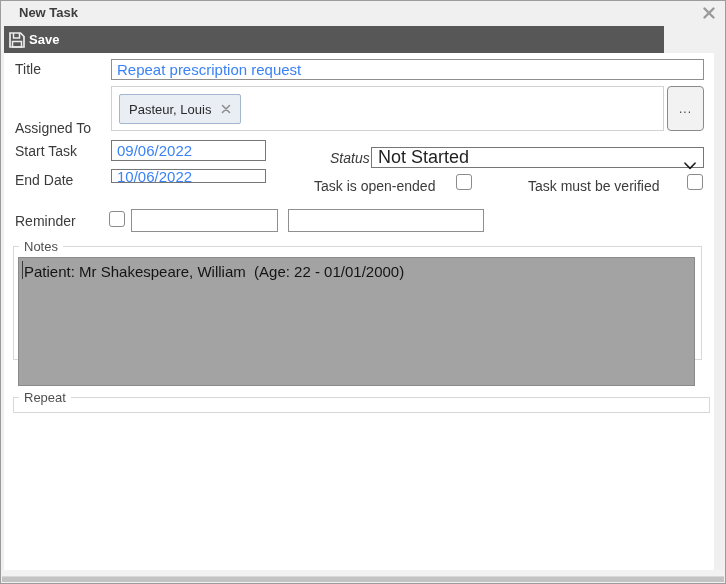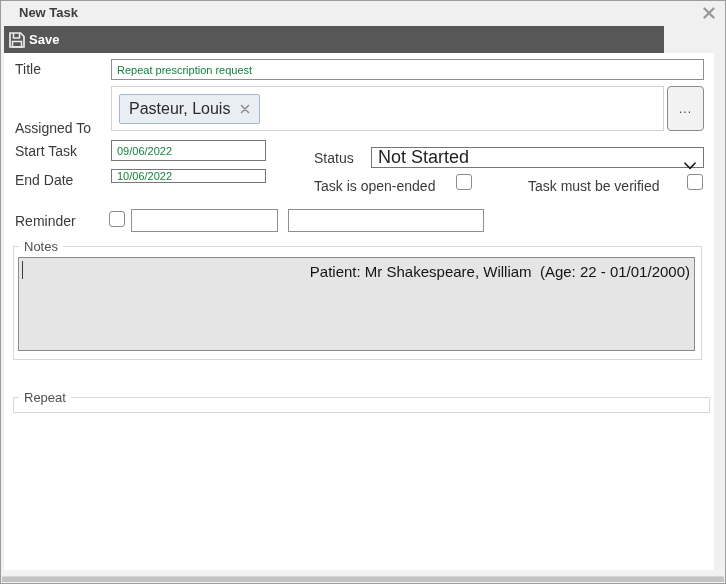--- a/index.html
+++ b/index.html
@@ -33,34 +33,34 @@
   .save-btn svg { margin-right:2px; }
 
   
   .content {
     position:absolute; left:3px; top:52px; width:710px; height:518px;
     background:#ffffff;
   }
   .lbl { position:absolute; font-size:14px; color:#3b3b3b; white-space:nowrap; }
 
   input.txt {
-    position:absolute; font-family:inherit; font-size:11px; color:#15803d;
+    position:absolute; font-family:inherit; font-size:15px; color:#3b82f6;
     border:1px solid #8f8f8f; background:#fff; padding:1px 5px; outline:none;
   }
   input.txt-dark { border:1px solid #767676; }
 
   
   .assigned-field {
     position:absolute; left:107px; top:33px; width:553px; height:45px;
     border:1px solid #d2d2d2; background:#fff;
   }
   .chip {
     position:absolute; left:7px; top:7px; height:30px;
     background:#e9eef5; border:1px solid #a3b8cf; border-radius:2px;
-    display:flex; align-items:center; padding:0 9px; font-size:16px; color:#2a2a2a;
+    display:flex; align-items:center; padding:0 9px; font-size:13px; color:#2a2a2a;
   }
   .chip-x { margin-left:10px; display:flex; align-items:center; cursor:pointer; }
   .browse-btn {
     position:absolute; left:663px; top:33px; width:37px; height:45px;
     border:1px solid #8a8a8a; border-radius:4px; background:#f2f2f2;
     font-size:12px; color:#444; display:flex; align-items:center; justify-content:center;
     letter-spacing:1px; cursor:pointer;
   }
 
   
@@ -78,22 +78,22 @@
 
   
   fieldset {
     position:absolute; border:1px solid #d8d8d8; background:#fff;
   }
   legend {
     font-size:13px; color:#4f4f4f; padding:0 5px; margin-left:5px; white-space:nowrap;
   }
   .notes-fs { left:9px; top:186px; width:689px; height:121px; }
   .notes-box {
-    position:absolute; left:4px; top:3px; width:677px; height:94px;
-    border:1px solid #8a8a8a; background:#e5e5e5; overflow:hidden;text-align:right;
+    position:absolute; left:4px; top:3px; width:677px; height:129px;
+    border:1px solid #8a8a8a; background:#a3a3a3; overflow:hidden;
   }
   .notes-text {
     position:absolute; left:5px; top:4px; right:4px;
     font-size:15px; color:#141414; white-space:pre-wrap; line-height:19px;
   }
   .caret { position:absolute; left:3px; top:3px; width:1px; height:18px; background:#3a3a3a; }
   .history-fs { left:9px; top:337px; width:697px; height:23px; }
 
   
   .bottom-strip { position:absolute; left:1px; right:1px; bottom:6px; height:7px; background:#f2f2f2; }
@@ -141,21 +141,21 @@
       </div>
     </div>
     <div class="browse-btn">...</div>
 
     <span class="lbl" style="left:11px; top:90px;">Start Task</span>
     <input class="txt txt-dark" style="left: 107px; top: 87px; width: 155px; height: 21px;" value="09/06/2022">
 
     <span class="lbl" style="left:11px; top:119px;">End Date</span>
     <input class="txt txt-dark" style="left: 107px; top: 116px; width: 155px; height: 14px;" value="10/06/2022">
 
-    <span class="lbl" style="left:310px; top:97px;">Status</span>
+    <span class="lbl" style="left:326px; top:97px;font-style:italic;">Status</span>
     <div class="status-select">
       <span>Not Started</span>
       <span class="chev">
         <svg width="12" height="8" viewBox="0 0 12 8">
           <polyline points="1,1.2 6,6.4 11,1.2" fill="none" stroke="#1c1c1c" stroke-width="1.6" stroke-linecap="round" stroke-linejoin="round"></polyline>
         </svg>
       </span>
     </div>
 
     <span class="lbl" style="left:310px; top:125px;">Task is open-ended</span>

